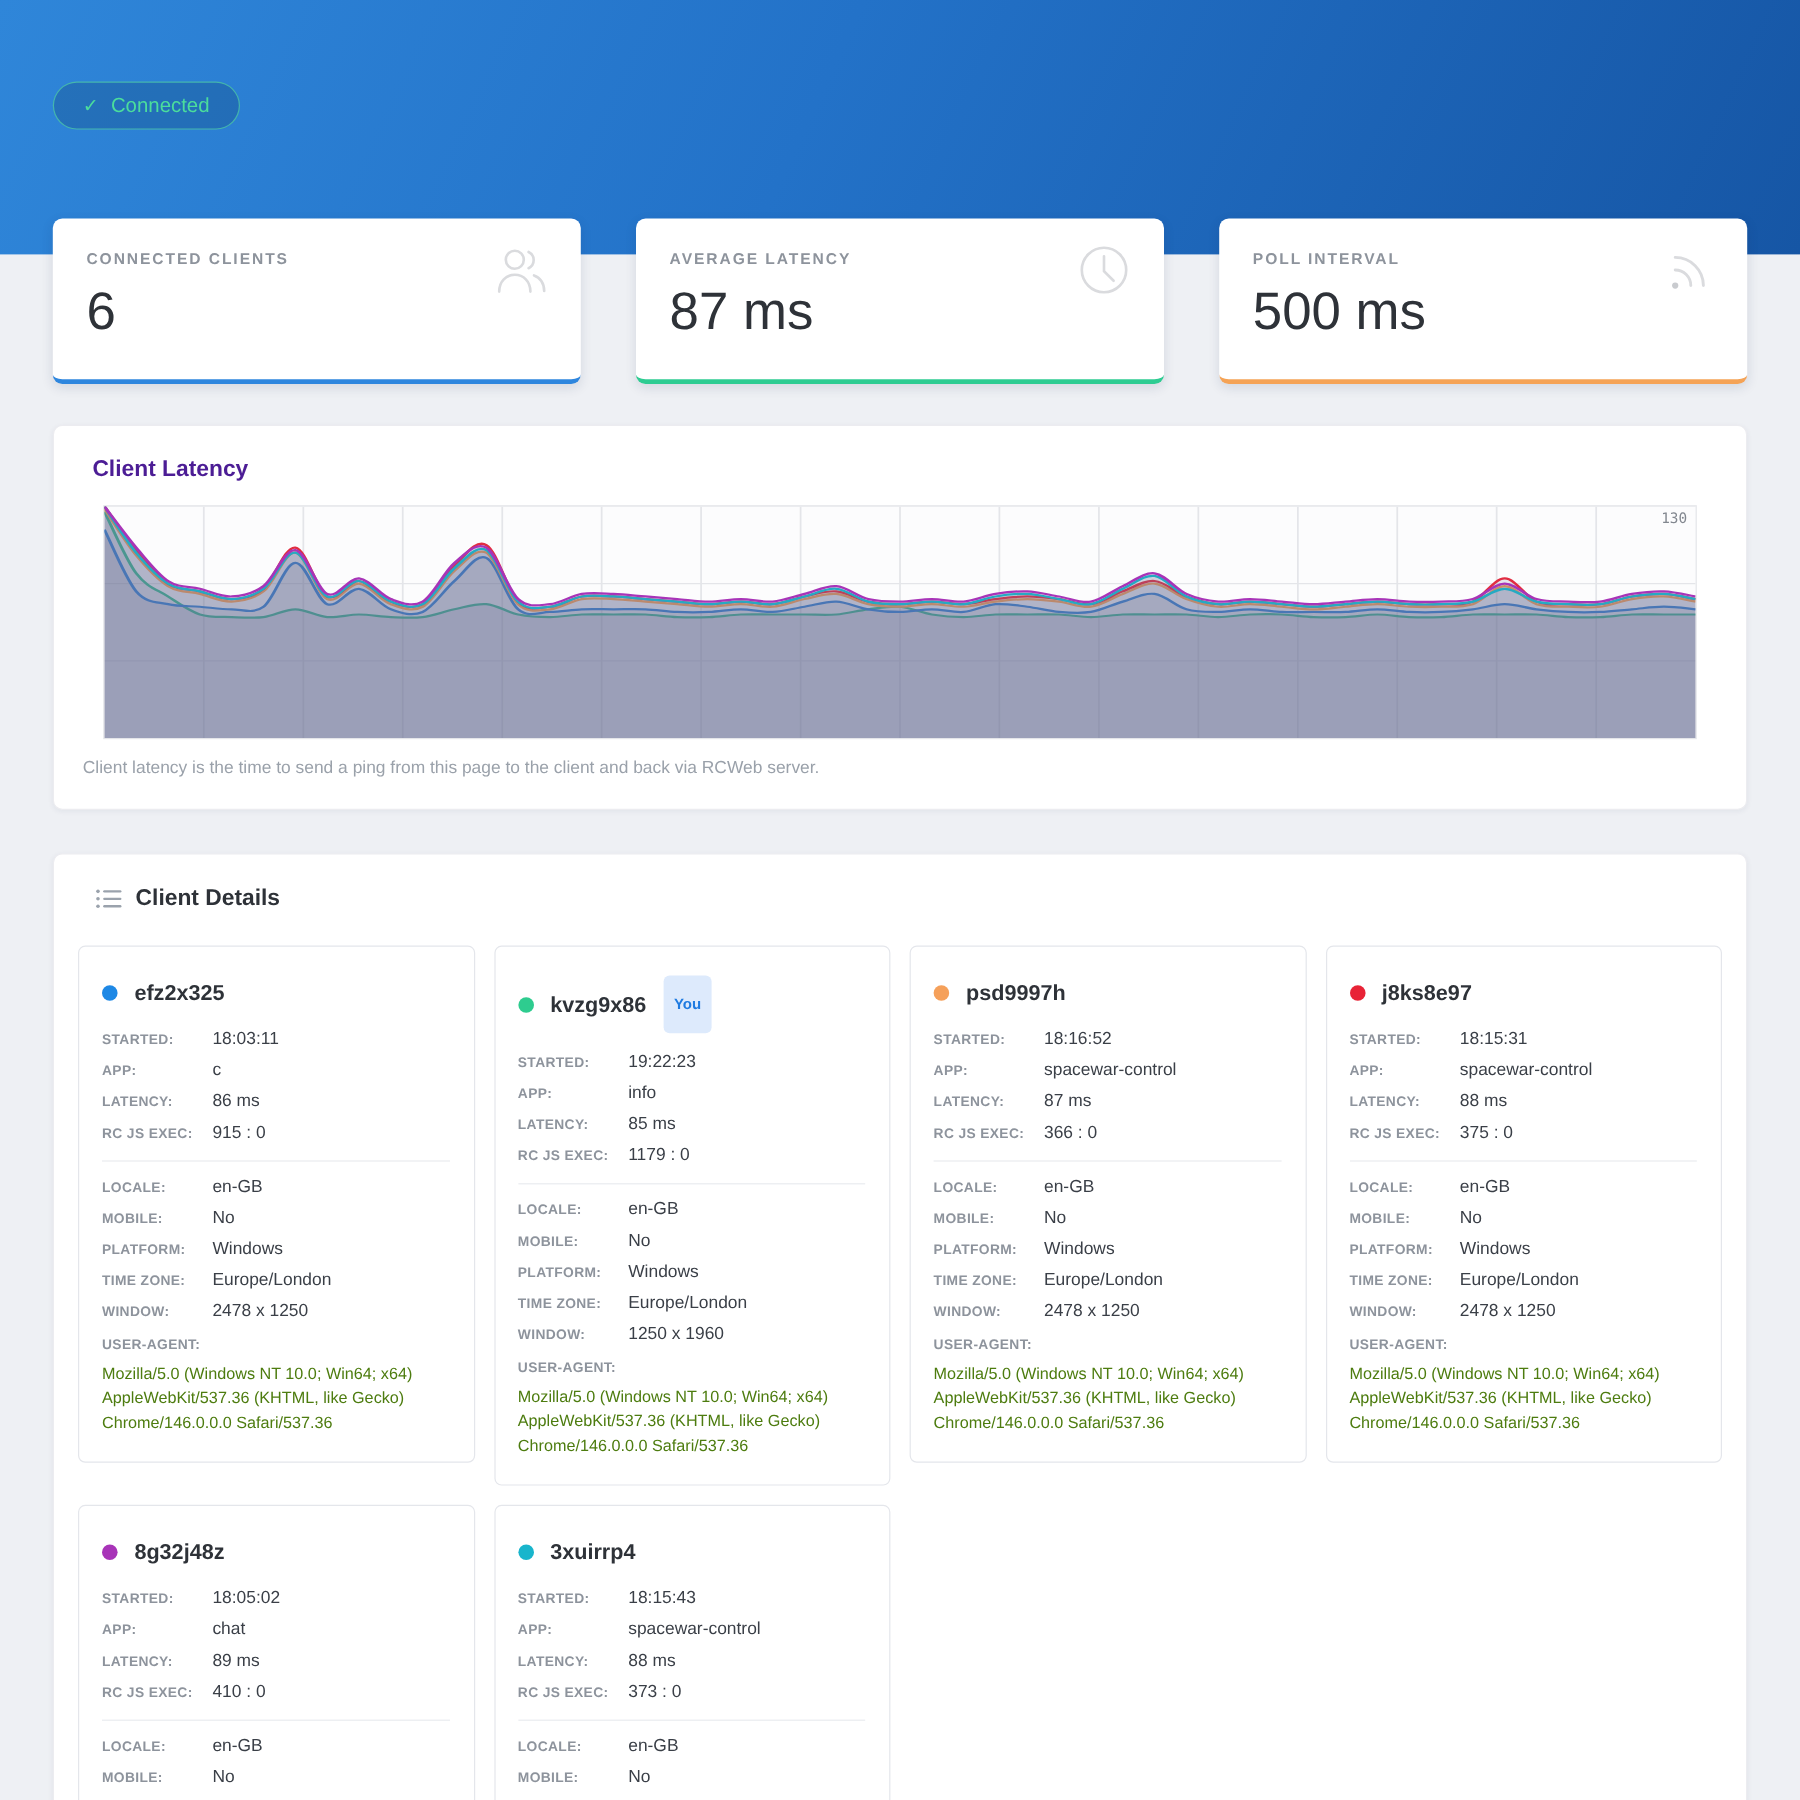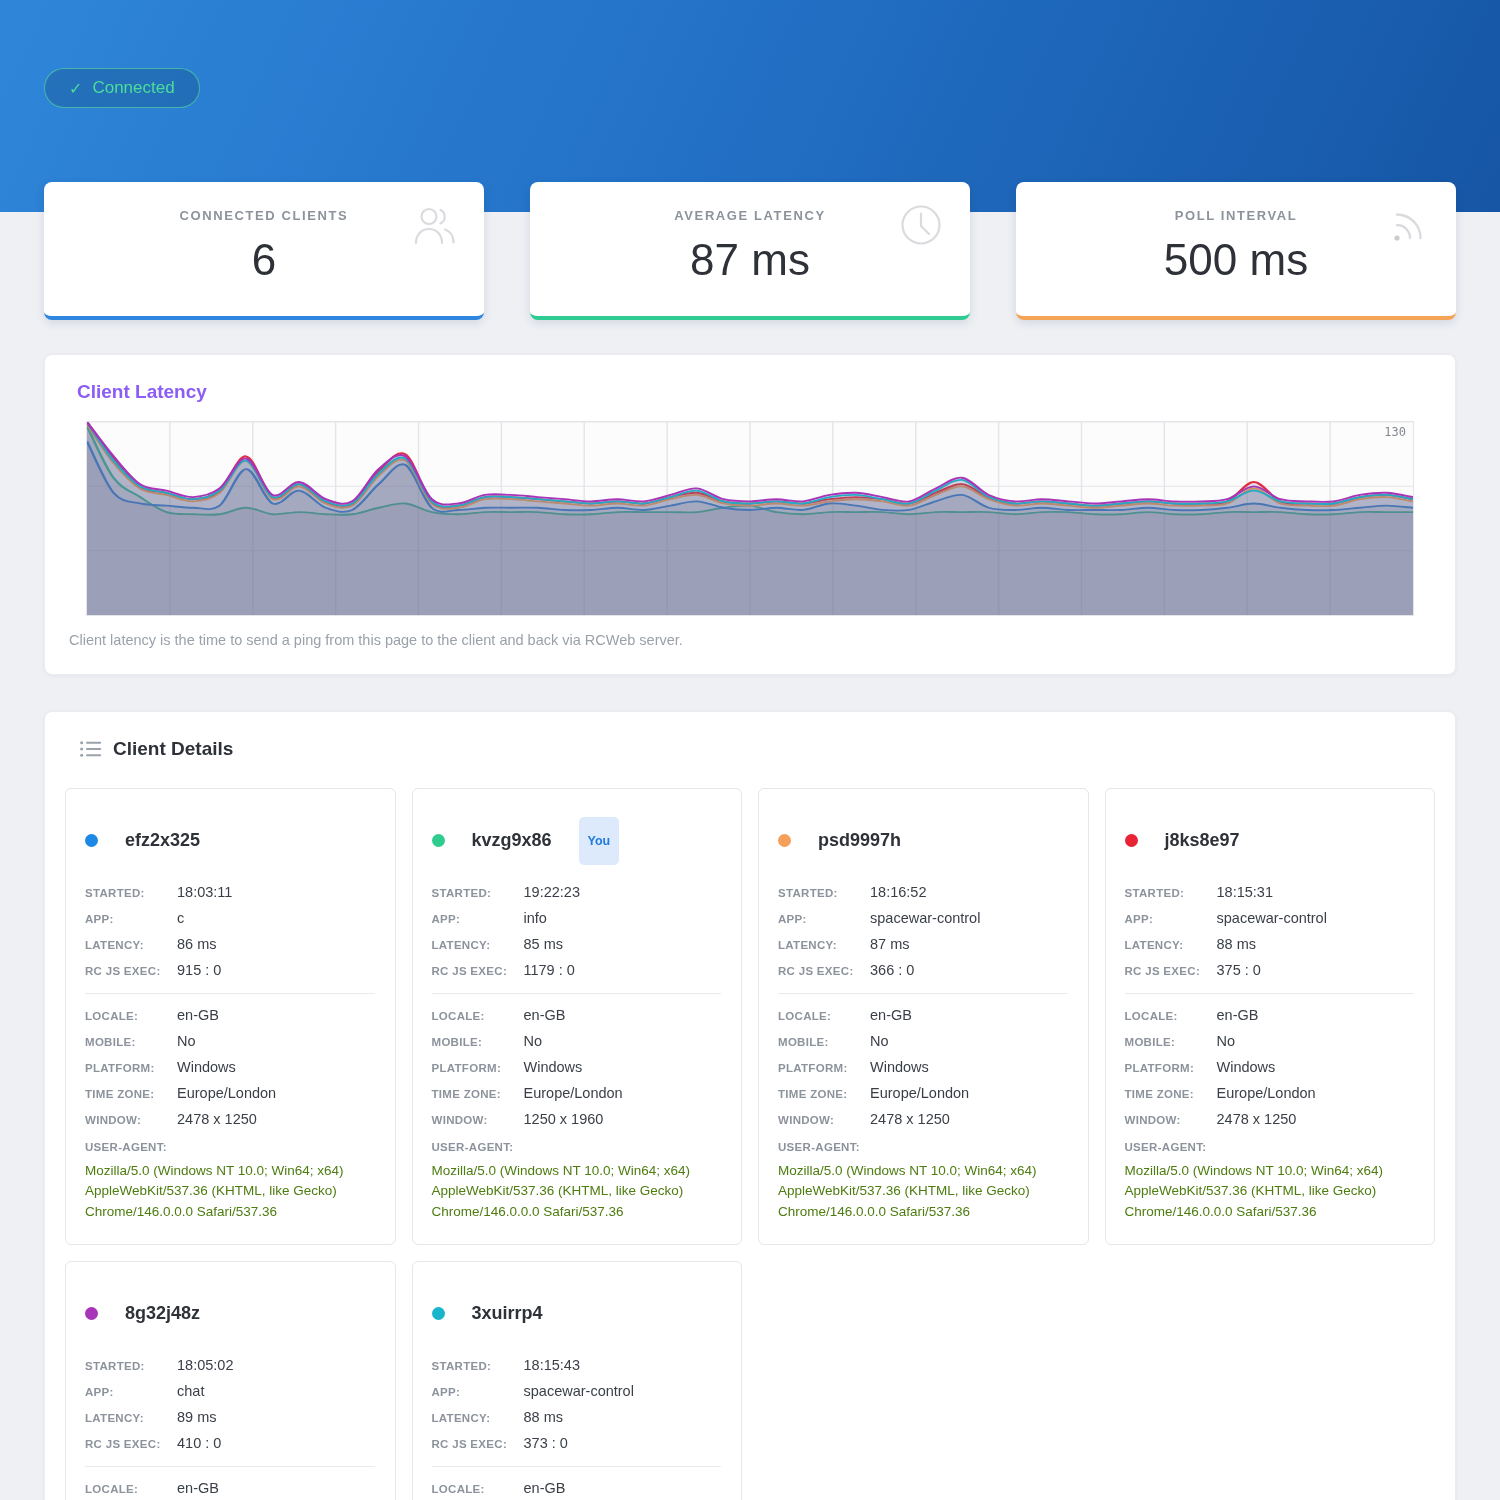--- a/index.html
+++ b/index.html
@@ -26,41 +26,41 @@
     display:inline-flex; align-items:center; gap:10px;
     padding:9px 24px; border-radius:999px;
     border:1px solid rgba(86,220,166,0.65);
     background:rgba(16,70,120,0.30);
     color:#4bdd9c; font-size:17px;
   }
   .status-pill .check { font-size:16px; }
   
   .stats {
     position:relative; margin-top:-42px; padding:12px 44px;
-    display:grid; grid-template-columns:repeat(3,1fr); gap:46px;text-align:center;
+    display:grid; grid-template-columns:repeat(3,1fr); gap:46px;
   }
   .stat-card {
     position:relative; background:#ffffff; border-radius:8px;
     border-bottom:4px solid var(--accent,#2e86de);
     box-shadow:0 3px 10px rgba(25,45,85,0.12);
     padding:26px 28px 30px 28px; height:138px;
   }
   .stat-label {
     font-size:13px; font-weight:bold; letter-spacing:1.6px; color:#8d939c;
   }
   .stat-value { margin-top:12px; font-size:44px; font-weight:300; color:#2e3238; }
   .stat-icon { position:absolute; top:20px; right:24px; width:50px; height:46px; }
   
   .card {
     background:#ffffff; border:1px solid #ececf0; border-radius:8px;
     box-shadow:0 1px 4px rgba(25,45,85,0.05);
   }
   
   .chart-card { margin:22px 44px 0 44px; padding:26px 22px 14px 22px; }
-  .chart-card h2 { margin:0 0 18px 10px; font-size:19px; font-weight:bold; color:#8b5cf6; }
+  .chart-card h2 { margin:0 0 18px 10px; font-size:19px; font-weight:bold; color:#4c1d95; }
   .plot {
     position:relative; height:195px; margin:0 19px;
     background:#fcfcfd; border:1px solid #e4e5e9;
   }
   .plot svg { position:absolute; left:0; top:0; width:100%; height:100%; display:block; }
   .ymax {
     position:absolute; top:3px; right:7px;
     font-family:"DejaVu Sans Mono", monospace; font-size:12px; color:#82878f;
   }
   .footnote { margin:16px 2px 12px 2px; font-size:14.5px; color:#9aa1aa; }
@@ -72,21 +72,21 @@
     margin-top:28px;
     display:grid; grid-template-columns:repeat(4,1fr); gap:16px 16px;
     align-items:start;
   }
   .client-card {
     background:#ffffff; border:1px solid #e4e6eb; border-radius:6px;
     padding:20px 20px 22px 19px;
   }
   .client-head { display:flex; align-items:center; gap:10px; margin:4px 0 16px 0; }
   .client-dot { width:13px; height:13px; border-radius:50%; flex:0 0 auto; }
-  .client-id { margin:17px; font-size:18px; font-weight:bold; color:#2e3238; }
+  .client-id { margin:4px; font-size:18px; font-weight:bold; color:#2e3238; }
   .you-badge {
     background:#ddeafc; color:#1f7be1; font-size:12.5px; font-weight:bold;
     padding:17px 9px; border-radius:5px;
   }
   .kv { display:flex; margin:10px 0; }
   .kv .k {
     flex:0 0 92px; font-size:11.5px; font-weight:bold; letter-spacing:0.3px;
     color:#8d939c; text-transform:uppercase; padding-top:3px;
   }
   .kv .v { font-size:14.5px; color:#3a3f47; }

